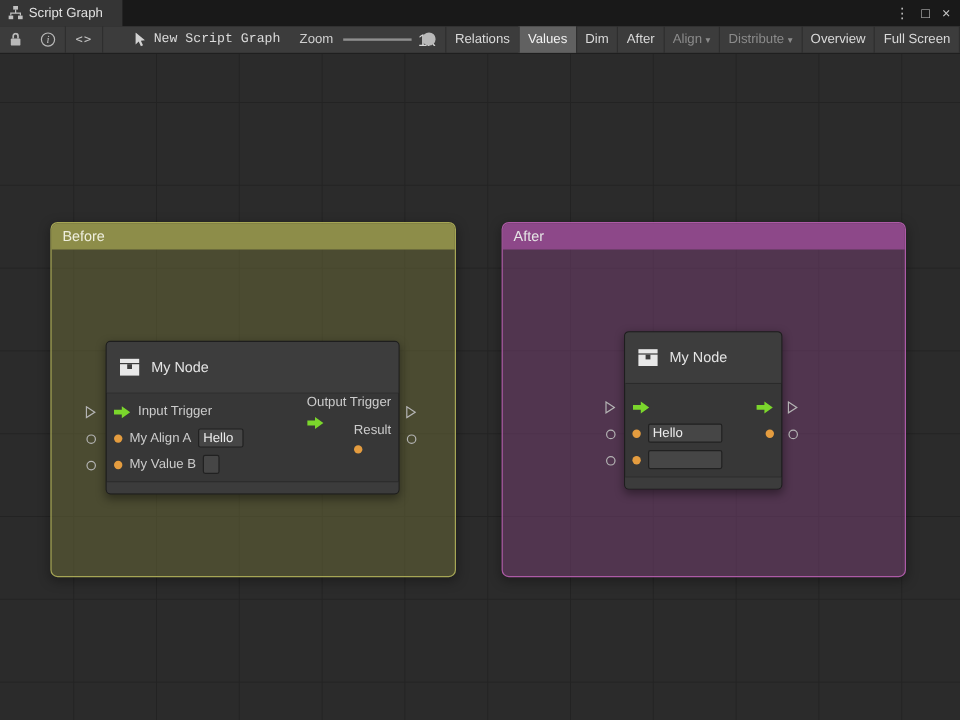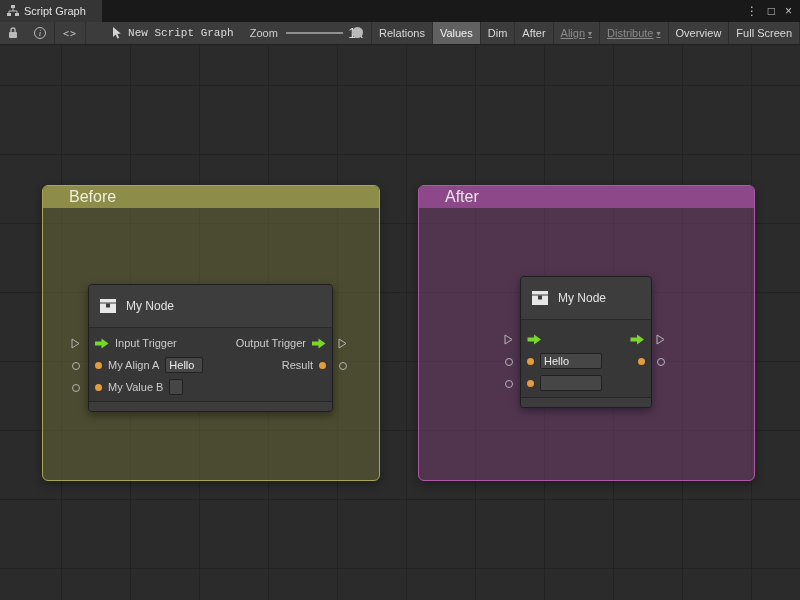--- a/index.html
+++ b/index.html
@@ -22,43 +22,43 @@
   .newgraph { display:inline-flex; align-items:center; gap:6px; margin-left:26px; color:#dcdcdc;font-family:Liberation Mono, monospace; }
   .zoom-label { margin-left:16px; color:#cfcfcf; }
   .slider { position:relative; width:82px; height:22px; margin-left:8px; display:inline-block; }
   .slider .track { position:absolute; left:0; right:0; top:10px; height:2px; background:#8f8f8f; }
   .slider .thumb { position:absolute; left:66px; top:5px; width:11px; height:11px; border-radius:50%; background:#b9b9b9; }
   .zoom-value { margin-left:5px; color:#d6d6d6; font-size:14px; }
   .tb-buttons { display:flex; align-items:stretch; height:22px; margin-left:8px; }
   .btn { display:flex; align-items:center; gap:3px; padding:0 7px; border-left:1px solid #2e2e2e; color:#dadada; }
   .btn:last-child { border-right:1px solid #2e2e2e; }
   .btn.active { background:#616161; color:#f2f2f2; }
-  .btn.disabled { color:#8b8b8b;text-decoration:underline; }
+  .btn.disabled { color:#8b8b8b; }
   .btn .arrow { font-size:8px; margin-top:1px; }
 
   
   .canvas { position:absolute; left:0; top:45px; width:800px; height:555px; background-color:#2b2b2b;
     background-image: linear-gradient(to right, #232323 1px, transparent 1px),
                       linear-gradient(to bottom, #232323 1px, transparent 1px);
     background-size:69px 69px; background-position:61px 40px; }
 
   
   .group { position:absolute; border-radius:6px; box-shadow:0 3px 10px rgba(0,0,0,.35); }
-  .group .ghead { height:22px; line-height:22px; padding-left:26px; font-size:16px; border-radius:5px 5px 0 0; }
+  .group .ghead { height:22px; line-height:22px; padding-left:9px; font-size:12px; border-radius:5px 5px 0 0; }
   .group.before { left:42px; top:140px; width:338px; height:296px; border:1px solid #a6a655; background:rgba(125,125,60,.40); }
   .group.before .ghead { background:#8d8d49; color:#eeeedd; }
   .group.after { left:418px; top:140px; width:337px; height:296px; border:1px solid #ad5aa6; background:rgba(140,70,134,.40); }
   .group.after .ghead { background:#8d4889; color:#e5e5e5; }
 
   
   .node { position:absolute; background:#373737; border:1px solid #1e1e1e; border-radius:4px; box-shadow:0 3px 8px rgba(0,0,0,.4); }
   .node-header { height:43px; display:flex; align-items:center; gap:9px; padding:0 10px; background:#3d3d3d; border-bottom:1px solid #2a2a2a; border-radius:3px 3px 0 0; color:#e4e4e4; font-size:12px; }
   .node-body { padding-top:4px; }
   .nrow { display:flex; align-items:center; height:22px; padding:0 6px; gap:6px; font-size:11px; color:#cccccc; }
-  .rright { margin-left:auto; display:flex; align-items:center; gap:6px; }
+  .rright { margin-left:auto; display:flex; align-items:flex-start; gap:6px;flex-direction:column; }
   .dot { width:7px; height:7px; border-radius:50%; background:#e49c3f; flex:0 0 auto; }
   .field { height:16px; background:#464646; border:1px solid #212121; border-radius:2px; font-size:11px; color:#ececec; line-height:14px; padding:0 3px; overflow:hidden; }
   .f38 { width:38px; }
   .f14 { width:14px; }
   .f62 { width:62px; }
   .node-footer { height:10px; margin-top:3px; border-top:1px solid #262626; background:#3c3c3c; border-radius:0 0 3px 3px; }
   .node.before-node { left:88px; top:239px; width:245px; }
   .node.after-node { left:520px; top:231px; width:132px; }
   .node.after-node .node-body { padding-top:8px; }
 

